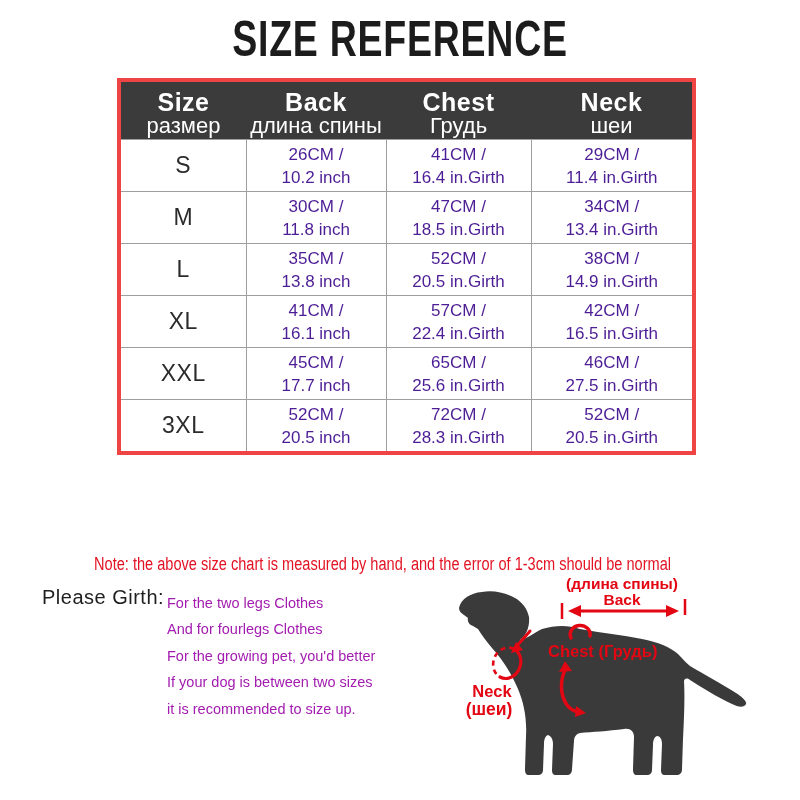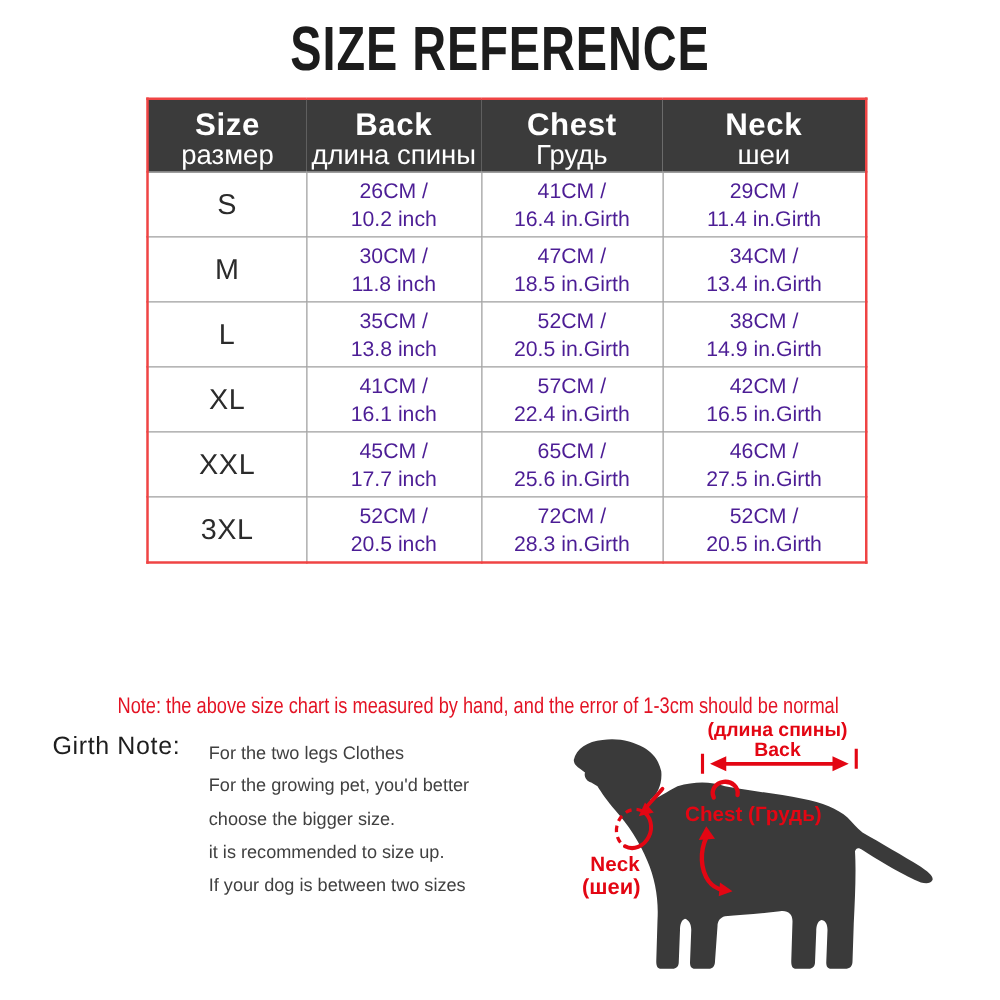--- a/index.html
+++ b/index.html
@@ -13,28 +13,28 @@
 
   .size-table{position:absolute;left:117px;top:78px;width:575px;
               border-collapse:collapse;table-layout:fixed;}
   .size-table th{background:#3b3b3b;color:#fff;height:57px;border:none;
                  font-weight:bold;padding:0;vertical-align:middle;}
   .size-table th .en{font-size:25px;line-height:30px;letter-spacing:.5px;}
   .size-table th .ru{font-size:22px;font-weight:normal;line-height:18px;}
   .size-table td{border:1px solid #9e9e9e;text-align:center;vertical-align:middle;
                  height:51px;font-size:17px;line-height:23px;color:#4c1d95;padding:0;}
   .size-table td.size-col{font-size:23px;letter-spacing:.5px;color:#2b2b2b;}
-  .size-table{border:2px solid #ef4444;}
+  .size-table{border:4px solid #ef4444;}
 
   .red-note{position:absolute;left:94px;top:554px;font-size:18px;color:#e31324;
             white-space:nowrap;transform:scaleX(.81);transform-origin:left top;}
 
   .pn-label{position:absolute;left:42px;top:586px;font-size:20px;color:#1e1e1e;
             letter-spacing:.5px;}
-  .pn-lines{position:absolute;left:167px;top:590px;font-size:14.5px;color:#404040;}
+  .pn-lines{position:absolute;left:167px;top:590px;font-size:14.5px;color:#a21caf;}
   .pn-lines div{line-height:26.4px;white-space:nowrap;}
 
   .diagram{position:absolute;left:430px;top:573px;width:370px;height:227px;}
   .red-stroke{stroke:#e30613;fill:none;}
   .red-fill{fill:#e30613;}
   text.red-label{fill:#e30613;font-weight:bold;font-family:"Liberation Sans",sans-serif;}
 </style>
 </head>
 <body>
 
@@ -170,28 +170,28 @@
           <td>
             <div>52CM /</div>
             <div>20.5 in.Girth</div>
           </td>
         </tr>
       </tbody>
   </table>
 
   <div class="red-note">Note: the above size chart is measured by hand, and the error of 1-3cm should be normal</div>
 
-  <div class="pn-label">Girth Note:</div>
+  <div class="pn-label">Please Girth:</div>
 
   <div class="pn-lines">
     <div>For the two legs Clothes</div>
+    <div>And for fourlegs Clothes</div>
     <div>For the growing pet, you'd better</div>
-    <div>choose the bigger size.</div>
+    <div>If your dog is between two sizes</div>
     <div>it is recommended to size up.</div>
-    <div>If your dog is between two sizes</div>
   </div>
 
   <svg class="diagram" viewBox="0 0 370 227">
 
     <path fill="#3a3a3a" d="
       M 29 35
       C 31 26 40 20 52 19
       C 64 17 76 20 85 25
       C 92 29 97 35 99 44
       C 100 54 96 63 90 67

